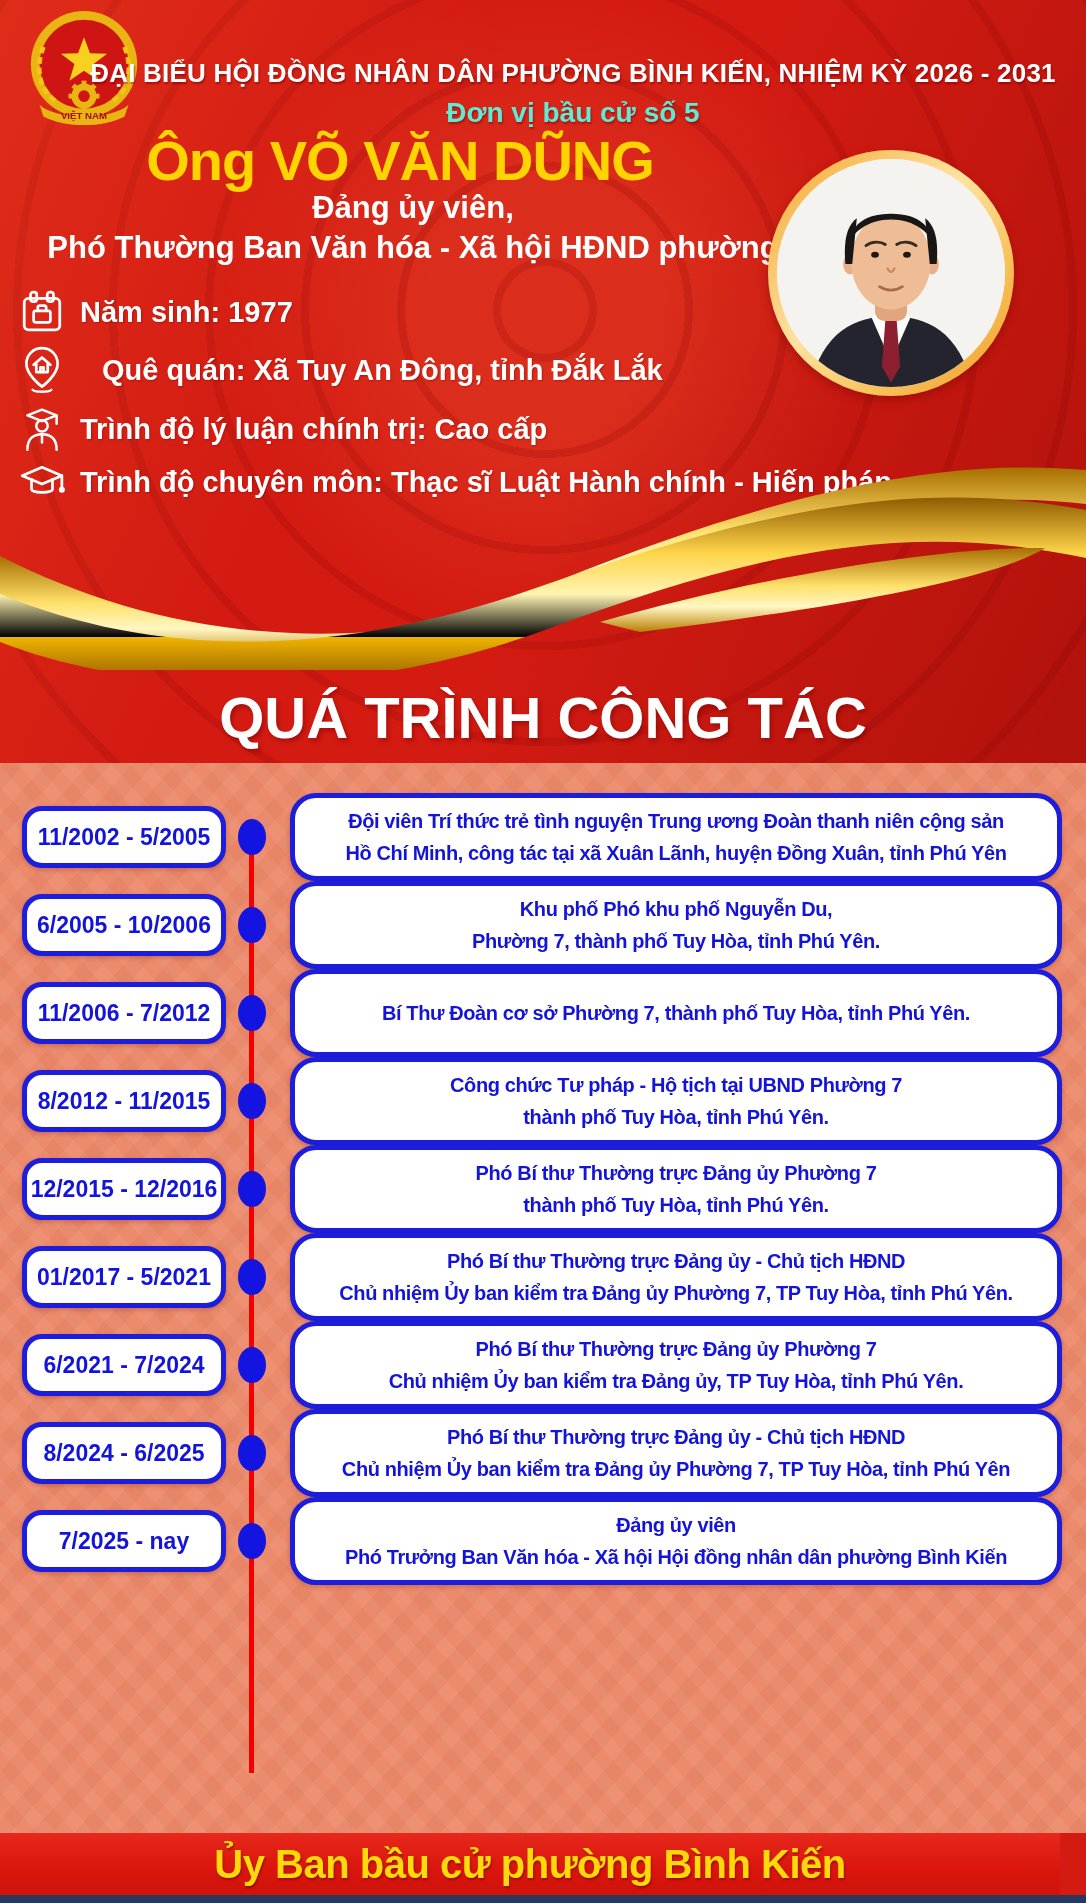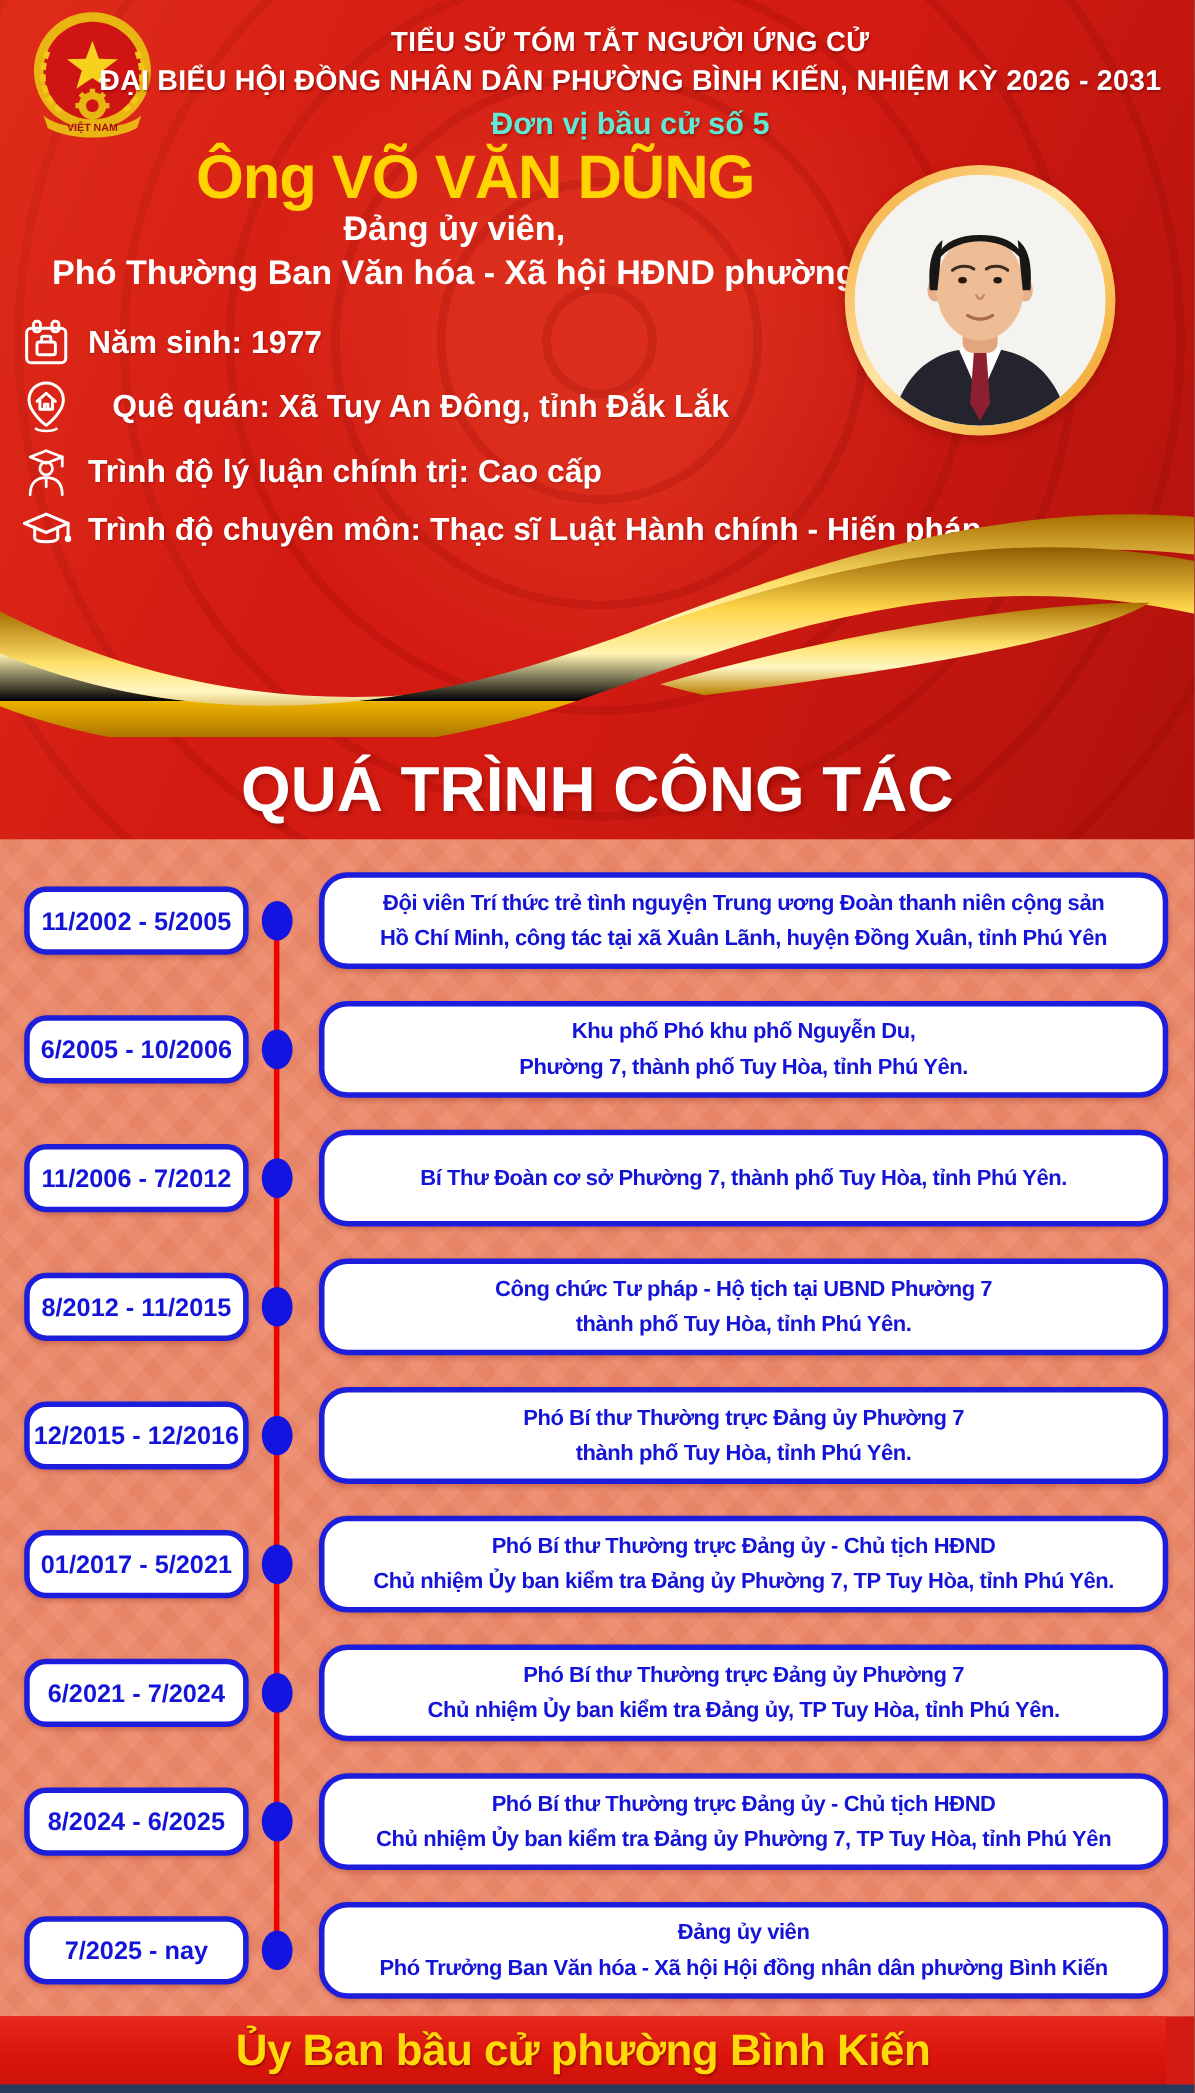--- a/index.html
+++ b/index.html
@@ -12,21 +12,21 @@
     background-color:#d31b12;
     background-image:
       linear-gradient(115deg, rgba(255,90,45,.28) 0%, rgba(255,90,45,0) 35%, rgba(255,255,255,0) 55%, rgba(110,0,0,.35) 100%),
       repeating-radial-gradient(circle at 545px 310px, rgba(140,5,5,0) 0 44px, rgba(140,5,5,.20) 44px 52px, rgba(140,5,5,0) 52px 96px),
       radial-gradient(circle at 545px 310px, rgba(255,120,70,.20) 0 120px, rgba(255,120,70,0) 320px);
   }
   .txt{position:absolute;text-align:center;}
   .title-1{left:60px;top:24px;width:1026px;color:#ffffff;font-size:25px;font-weight:bold;letter-spacing:.4px;text-shadow:1px 2px 2px rgba(120,0,0,.55);}
   .title-2{left:60px;top:58px;width:1026px;color:#ffffff;font-size:26px;font-weight:bold;letter-spacing:.2px;text-shadow:1px 2px 2px rgba(120,0,0,.55);}
   .unit-line{left:60px;top:97px;width:1026px;color:#5eead4;font-size:28px;font-weight:bold;text-shadow:1px 2px 2px rgba(120,0,0,.5);}
-  .candidate-name{left:0;top:128px;width:800px;color:#ffd400;font-size:56px;font-weight:900;letter-spacing:-1px;padding-left:32px;}
+  .candidate-name{left:0;top:128px;width:800px;color:#ffd400;font-size:56px;font-weight:900;letter-spacing:-1px;}
   .pos-1{left:0;top:190px;width:826px;color:#ffffff;font-size:31px;font-weight:bold;}
   .pos-2{left:0;top:230px;width:826px;color:#ffffff;font-size:31px;font-weight:bold;}
 
   
   .info-row{position:absolute;left:18px;height:56px;display:flex;align-items:center;gap:14px;}
   .info-row .ic{width:48px;height:48px;flex:0 0 48px;display:flex;align-items:center;justify-content:center;}
   .info-row .lbl{color:#ffffff;font-size:29px;font-weight:bold;white-space:nowrap;text-shadow:1px 1px 2px rgba(120,0,0,.4);}
   .ir-1{top:284px;} .ir-2{top:342px;gap:36px;} .ir-3{top:401px;} .ir-4{top:454px;}
 
   
@@ -47,21 +47,21 @@
   
   .timeline{
     position:absolute;left:0;top:763px;width:1086px;height:1070px;
     background-color:#ec8a6c;
     background-image:
       repeating-linear-gradient(48deg, rgba(255,255,255,.05) 0 14px, rgba(0,0,0,0) 14px 28px),
       repeating-linear-gradient(-48deg, rgba(150,45,20,.06) 0 16px, rgba(0,0,0,0) 16px 32px);
   }
   .t-axis{position:absolute;left:249px;top:80px;width:5px;height:930px;background:#f20000;}
   .t-rows{position:absolute;left:0;top:0;width:100%;height:100%;box-sizing:border-box;
-    display:flex;flex-direction:column;justify-content:space-between;padding:30px 0 16px 0;}
+    display:flex;flex-direction:column;padding:30px 0 16px 0;}
   .t-row{display:flex;align-items:center;position:relative;}
   .t-date{width:204px;height:62px;margin-left:22px;flex:0 0 204px;box-sizing:border-box;
     background:#ffffff;border:5px solid #1d1ddc;border-radius:20px;
     display:flex;align-items:center;justify-content:center;box-shadow:0 2px 4px rgba(120,20,0,.25);}
   .t-date-text{color:#1414d8;font-size:23px;font-weight:bold;white-space:nowrap;}
   .t-dot{width:28px;height:36px;margin-left:12px;flex:0 0 28px;border-radius:50%;background:#1414e0;}
   .t-card{flex:1;margin-left:24px;margin-right:24px;min-height:88px;box-sizing:border-box;
     background:#ffffff;border:5px solid #1d1ddc;border-radius:26px;
     display:flex;flex-direction:column;justify-content:center;align-items:center;
     padding:6px 4px;overflow:hidden;box-shadow:0 2px 5px rgba(120,20,0,.25);}
@@ -98,21 +98,20 @@
         <rect x="44" y="88.5" width="5" height="5"></rect>
           <rect x="71" y="88.5" width="5" height="5"></rect>
         <rect x="48" y="79" width="5" height="5" transform="rotate(45 50.5 81.5)"></rect>
         <rect x="67" y="79" width="5" height="5" transform="rotate(-45 69.5 81.5)"></rect>
       </g>
     </g>
     <path d="M14,100 C30,116 90,116 106,100 L102,112 C80,124 40,124 18,112 Z" fill="#e9b512"></path>
     <text x="60" y="115" text-anchor="middle" font-size="10" font-weight="bold" fill="#a31010" font-family="Liberation Sans, sans-serif">VIỆT NAM</text>
   </svg>
 
-  <div class="txt title-1">TIỂU SỬ TÓM TẮT NGƯỜI ỨNG CỬ</div>
   <div class="txt title-2">ĐẠI BIỂU HỘI ĐỒNG NHÂN DÂN PHƯỜNG BÌNH KIẾN, NHIỆM KỲ 2026 - 2031</div>
   <div class="txt unit-line">Đơn vị bầu cử số 5</div>
   <div class="txt candidate-name">Ông VÕ VĂN DŨNG</div>
   <div class="txt pos-1">Đảng ủy viên,</div>
   <div class="txt pos-2">Phó Thường Ban Văn hóa - Xã hội HĐND phường</div>
 
   <div class="photo-ring">
     <div class="photo-inner">
       <svg viewBox="0 0 200 200" width="228" height="228">
         <rect width="200" height="200" fill="#f4f3f0"></rect>

